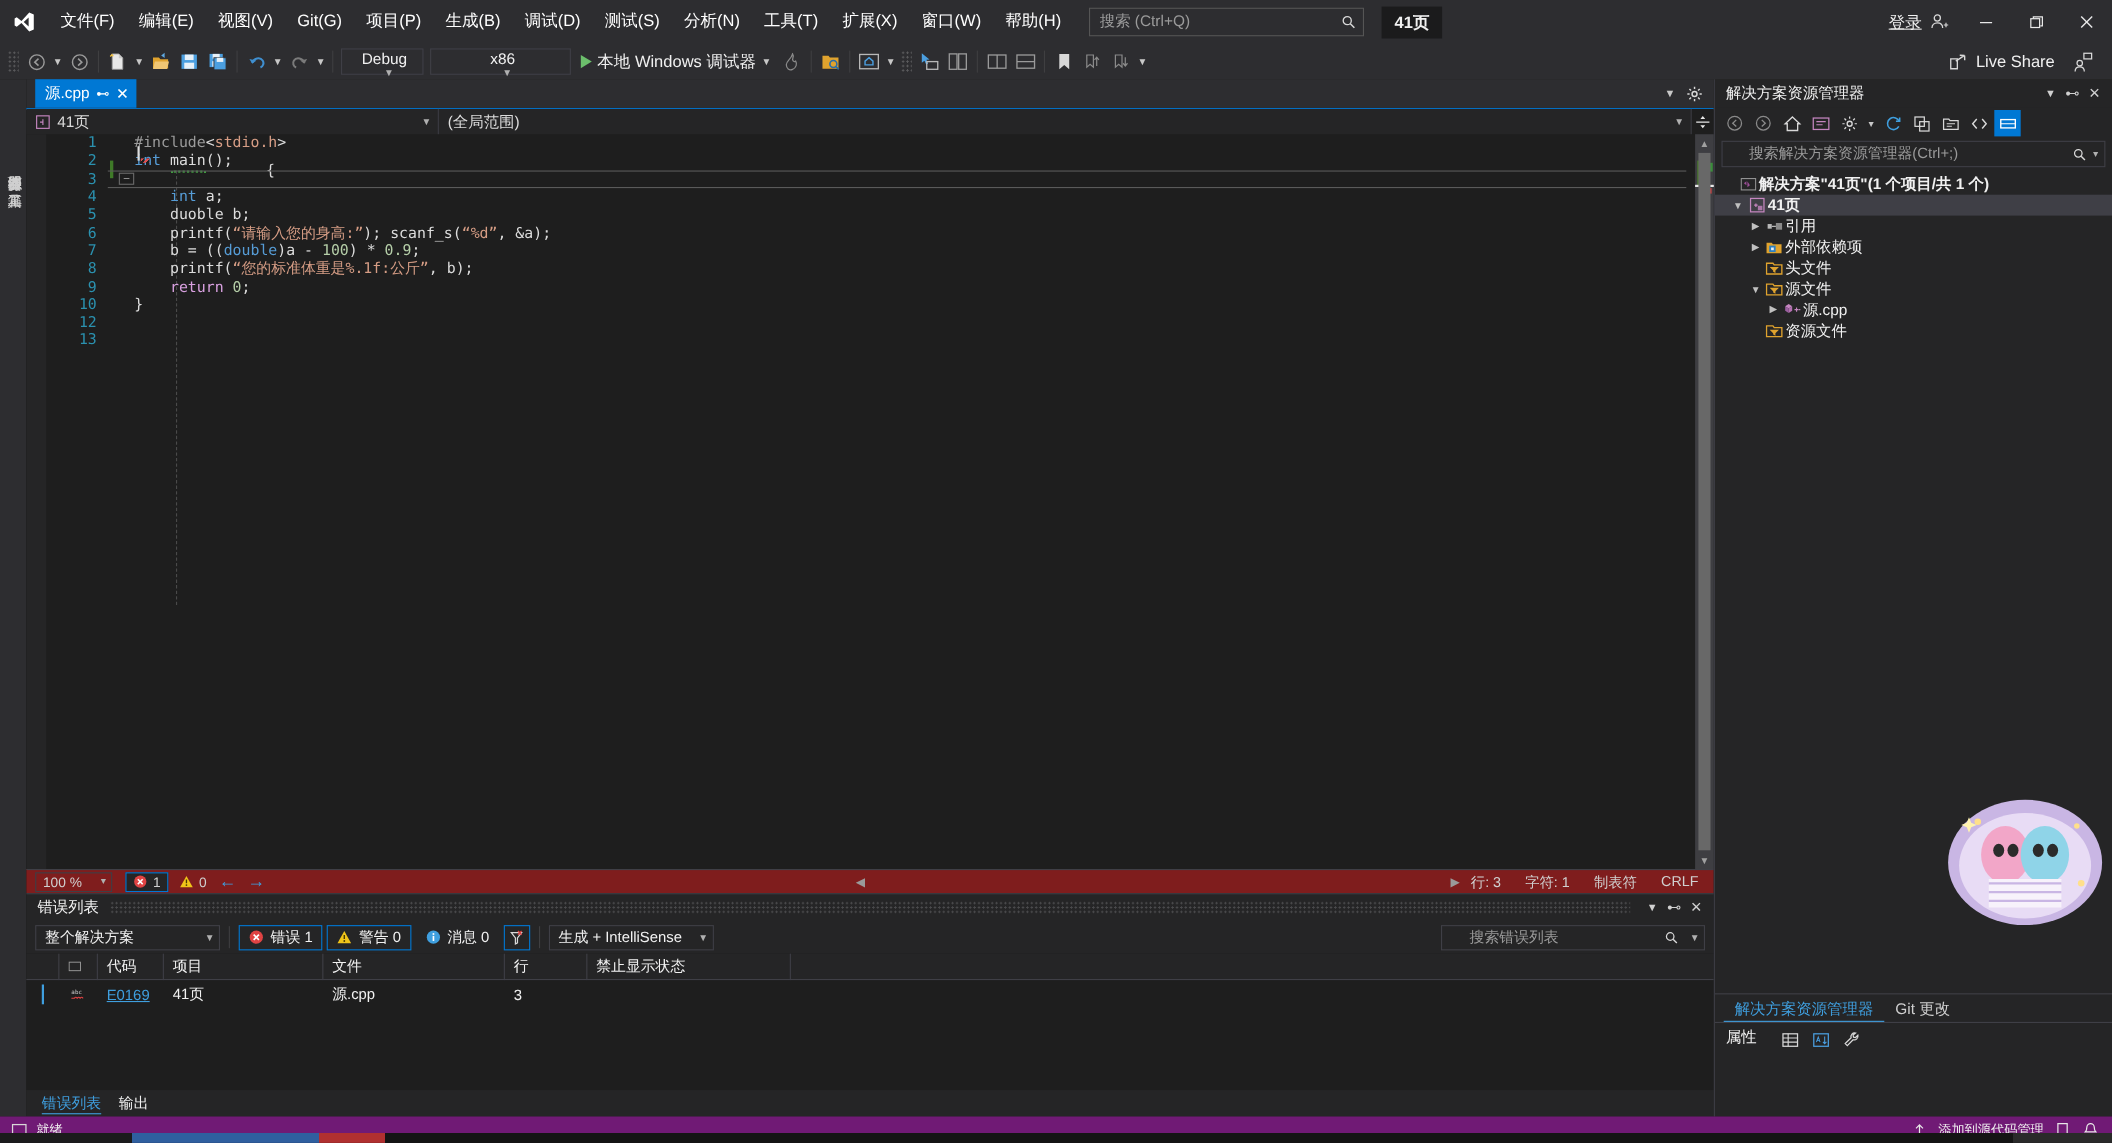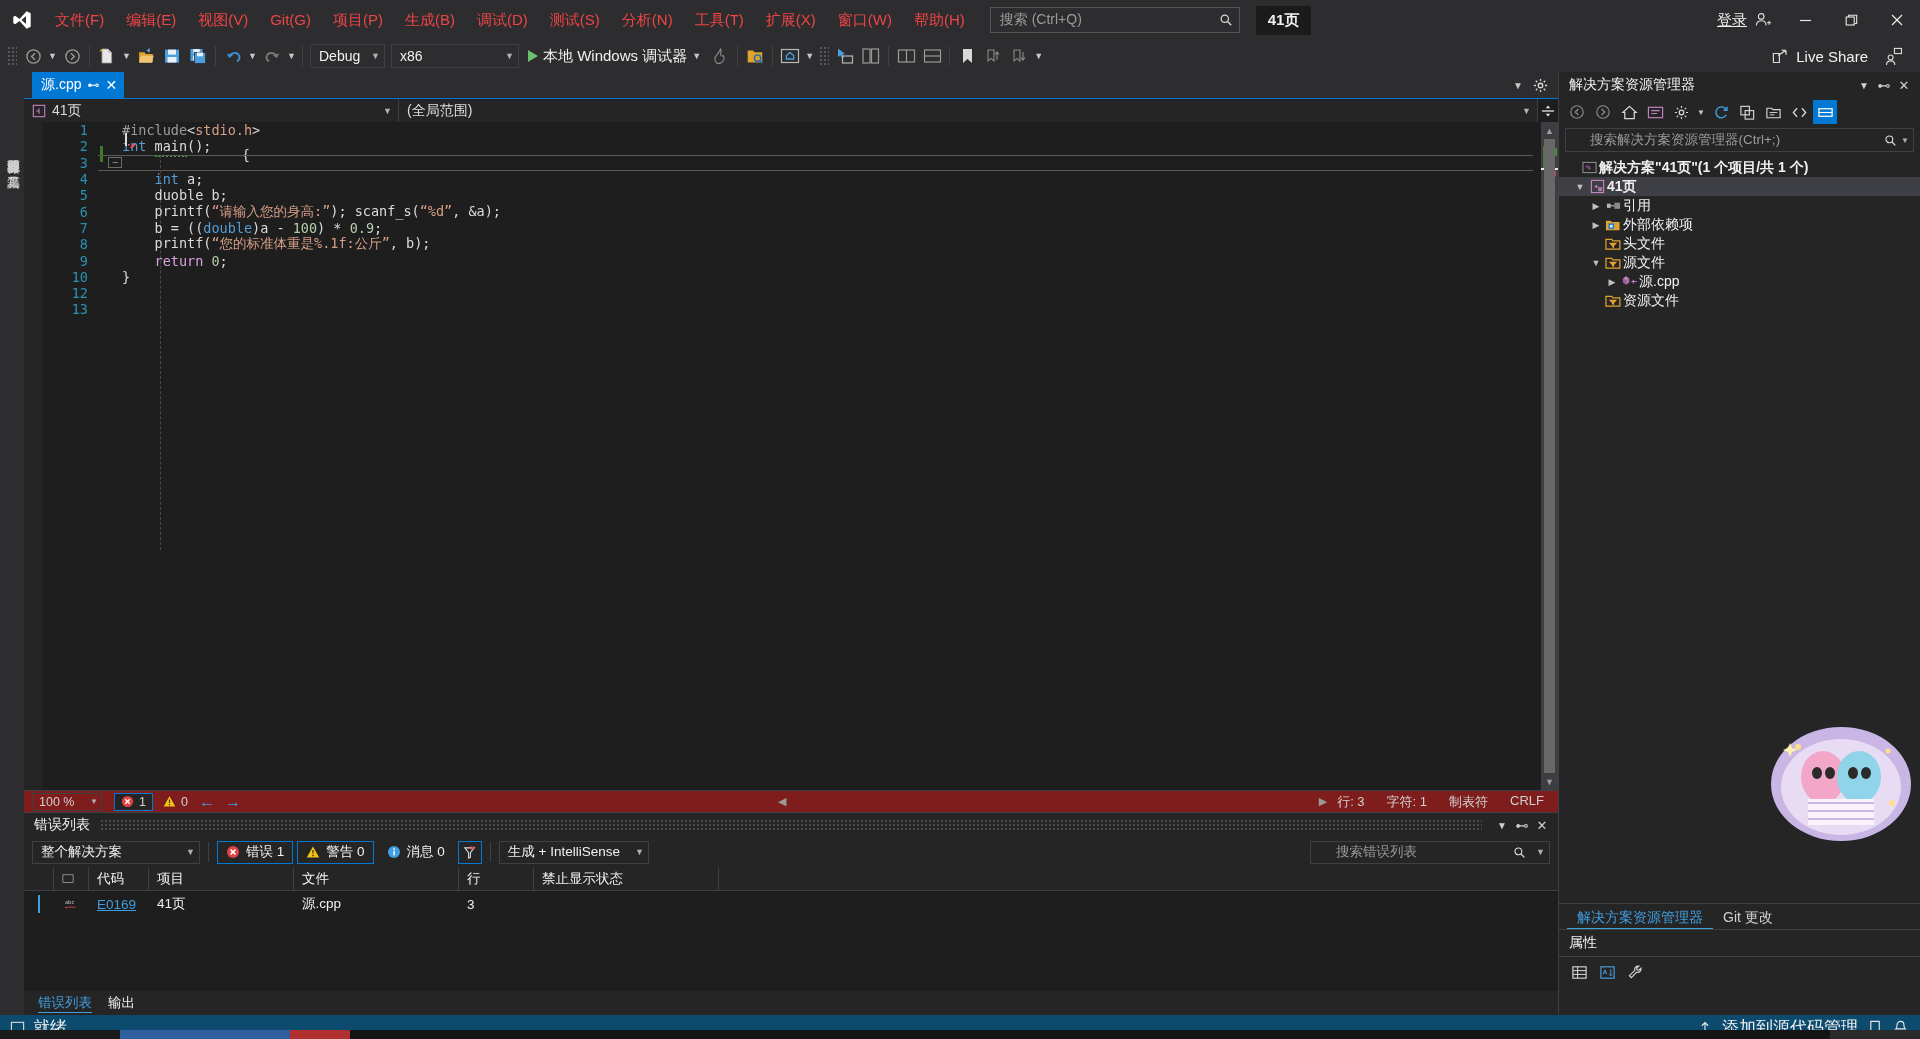--- a/index.html
+++ b/index.html
@@ -12,21 +12,21 @@
   .app{ width:1920px; height:1039px; display:flex; flex-direction:column;
         background:#1e1e1e; }
 
   
   .titlebar{ height:40px; background:#2d2d30; display:flex; align-items:center;
              flex:0 0 40px; position:relative; }
   .vslogo{ width:44px; height:40px; display:flex; align-items:center; justify-content:center; }
   .vslogo svg{ width:22px; height:22px; }
   .menu{ display:flex; align-items:center; height:40px; }
   .menu-item{ padding:0 11px; height:40px; line-height:40px; font-size:15px;
-              color:#ef4444; white-space:nowrap; cursor:default; }
+              color:#ffffff; white-space:nowrap; cursor:default; }
   .searchbox{ margin-left:14px; width:250px; height:26px; background:#2d2d30;
               border:1px solid #555; display:flex; align-items:center;
               padding:0 6px 0 9px; }
   .searchbox .ph{ color:#9a9a9a; font-size:14px; flex:1; }
   .searchbox .mag{ width:14px; height:14px; }
   .pagebadge{ margin-left:16px; background:#1b1b1c; color:#f1f1f1;
               font-size:15px; font-weight:bold; padding:5px 12px; }
   .tb-right{ margin-left:auto; display:flex; align-items:center; height:40px; }
   .signin{ display:flex; align-items:center; gap:7px; padding:0 10px; font-size:15px; }
   .signin .lbl{ text-decoration:underline; }
@@ -36,21 +36,21 @@
   .toolbar{ height:32px; flex:0 0 32px; background:#2d2d30; display:flex;
             align-items:center; padding-left:4px; position:relative; }
   .grip{ width:10px; height:20px; margin:0 3px;
          background-image:radial-gradient(#5a5a5c 38%, transparent 40%);
          background-size:4px 4px; }
   .tbtn{ width:26px; height:26px; display:flex; align-items:center; justify-content:center; }
   .tdrop{ width:13px; height:26px; display:flex; align-items:center; justify-content:center; }
   .tsep{ width:1px; height:20px; background:#3f3f41; margin:0 4px; }
   .combo{ height:24px; background:#2d2d30; border:1px solid #3f3f46; color:#f1f1f1;
           font-size:14px; display:flex; align-items:center; padding:0 4px 0 8px;
-          margin:0 3px; }
+          margin:0 3px;flex-direction:column; }
   .combo .cv{ flex:1; white-space:nowrap; }
   .combo .ca{ margin-left:8px; color:#b0b0b0; font-size:9px; }
   .combo.debug{ width:75px; }
   .combo.plat{ width:128px; }
   .runbtn{ display:flex; align-items:center; gap:5px; padding:0 6px; height:26px;
            font-size:15px; color:#f1f1f1; white-space:nowrap; }
   .play{ width:0;height:0;border-left:10px solid #6cbf6c;
          border-top:6px solid transparent;border-bottom:6px solid transparent; }
   .caret{ font-size:9px; color:#c8c8c8; }
   .liveshare{ margin-left:auto; display:flex; align-items:center; gap:7px;
@@ -193,29 +193,29 @@
   .trow.sel{ background:#3f3f46; }
   .tarrow{ width:14px; text-align:center; color:#c0c0c0; font-size:9px; flex:0 0 14px; }
   .tico{ width:20px; flex:0 0 20px; display:flex; align-items:center; justify-content:center; }
   .tlbl{ color:#f1f1f1; }
   .tlbl.b{ font-weight:bold; }
   .rtabs{ height:26px; display:flex; align-items:center; gap:0; padding:0 8px;
           font-size:14px; border-top:1px solid #3f3f46; }
   .rtab{ padding:0 10px; height:26px; line-height:26px; color:#d0d0d0; }
   .rtab.act{ color:#3f9fdf; border-bottom:2px solid #3f9fdf; }
   .props{ height:86px; flex:0 0 86px; border-top:1px solid #3f3f46;
-          display:flex; flex-direction:column; }
+          display:flex; }
   .props .ph{ height:26px; display:flex; align-items:center; padding:0 10px;
               font-size:14px; }
   .props .pdiv{ height:1px; background:#3f3f46; margin:0 0 0 0; }
   .props .ptools{ height:30px; display:flex; align-items:center; gap:4px; padding:0 8px; }
 
   
-  .statusbar{ height:24px; flex:0 0 24px; background:#0c4a6e; display:flex;
-              align-items:center; font-size:17px; color:#f1f1f1; }
+  .statusbar{ height:24px; flex:0 0 24px; background:#701a75; display:flex;
+              align-items:center; font-size:12px; color:#f1f1f1; }
   .sb-left{ display:flex; align-items:center; gap:8px; padding-left:10px; }
   .sb-right{ margin-left:auto; display:flex; align-items:center; gap:10px; padding-right:12px; }
 
   
   .sticker{ position:absolute; right:8px; bottom:196px; width:142px; height:118px;
             pointer-events:none; }
   
   .taskbar{ position:absolute; left:0; bottom:0; width:1920px; height:9px;
             background:#111; display:flex; }
 </style>

